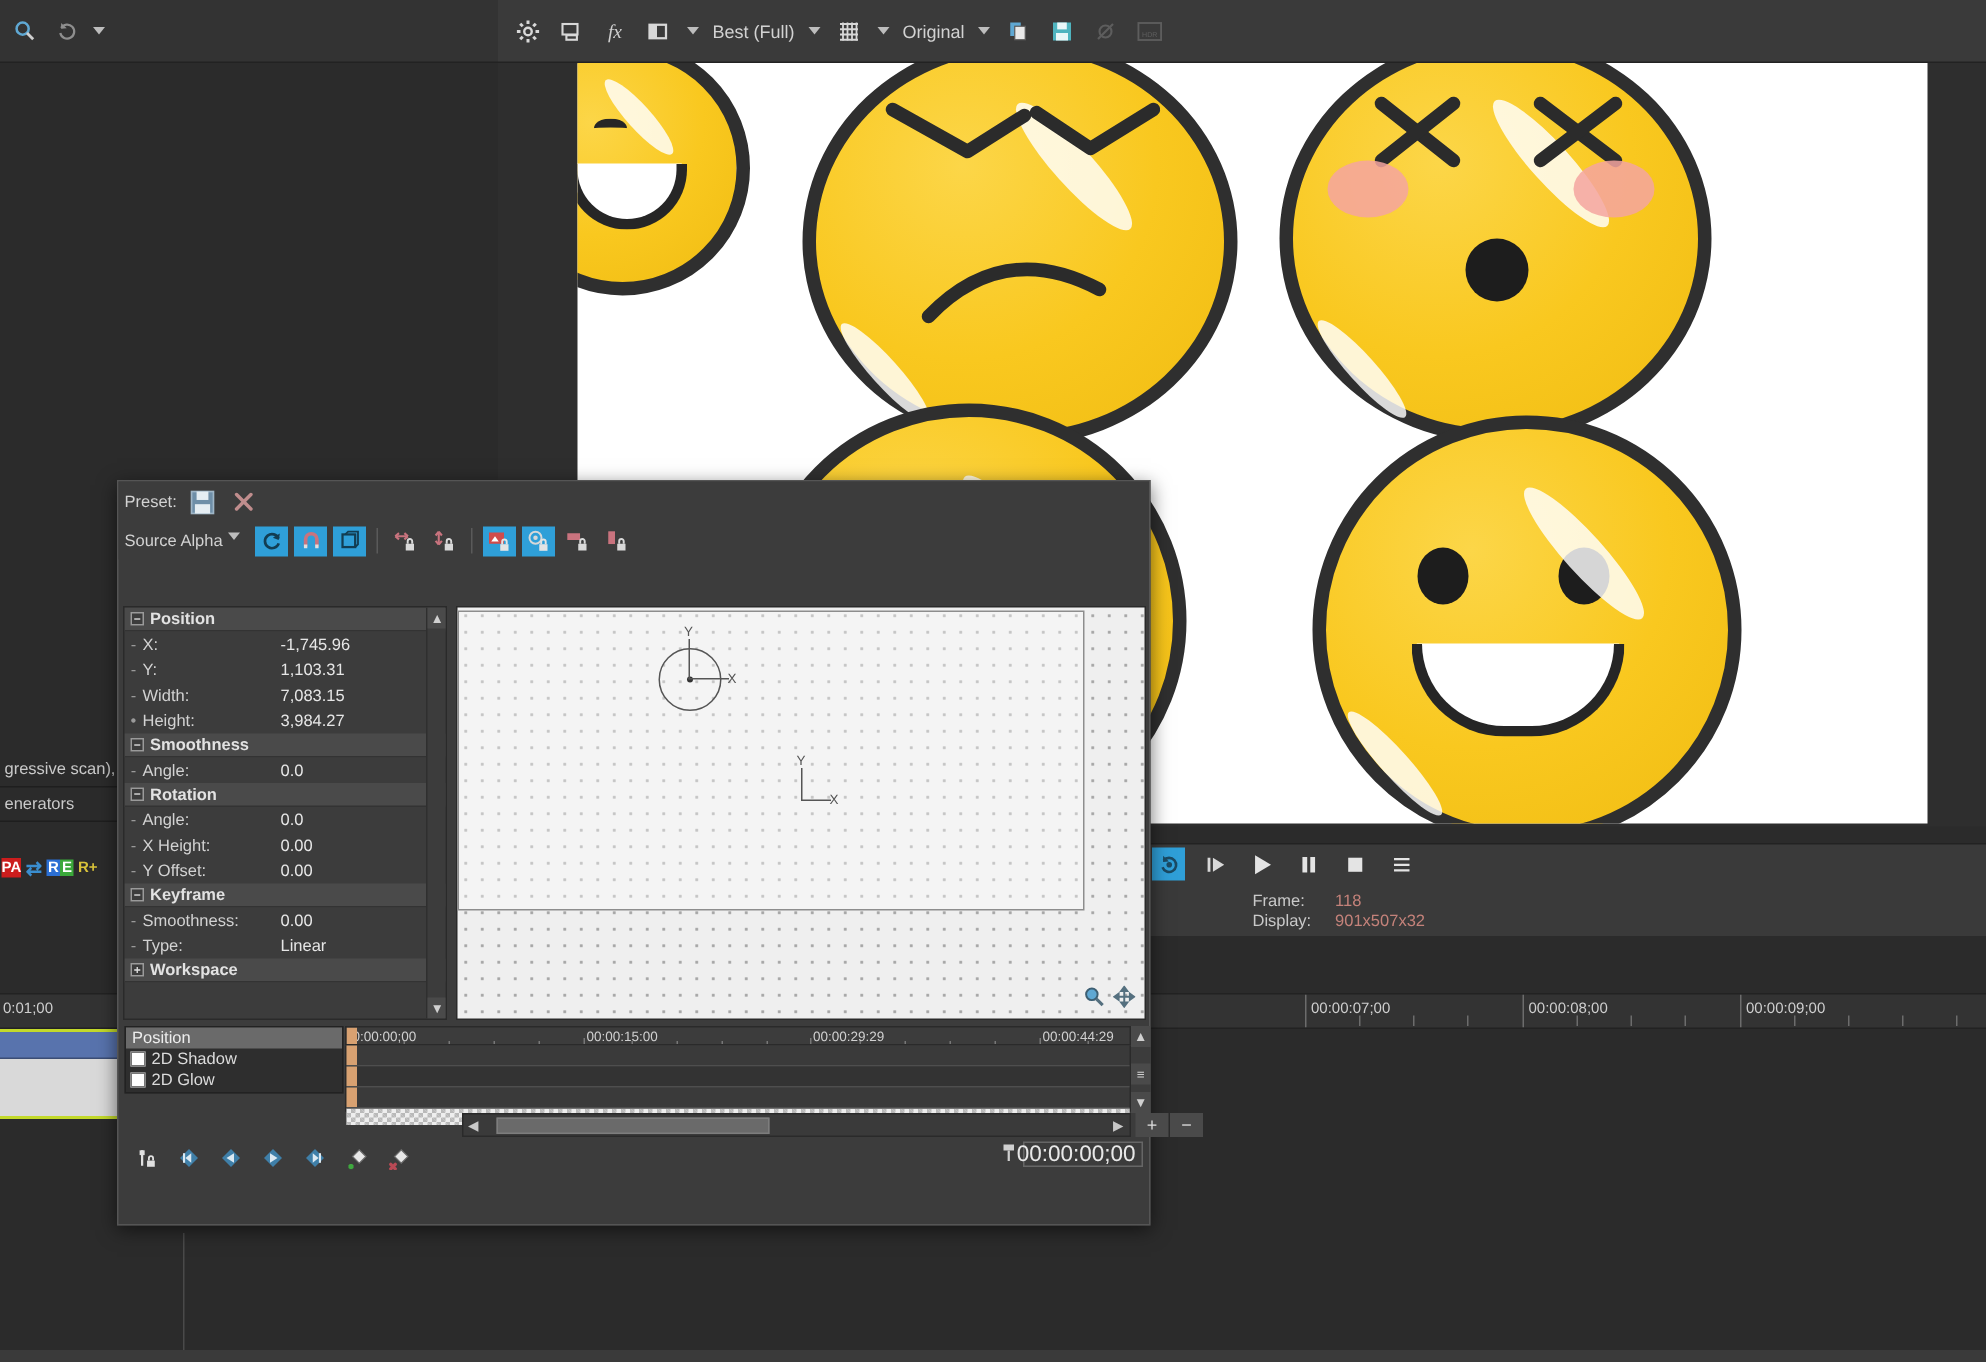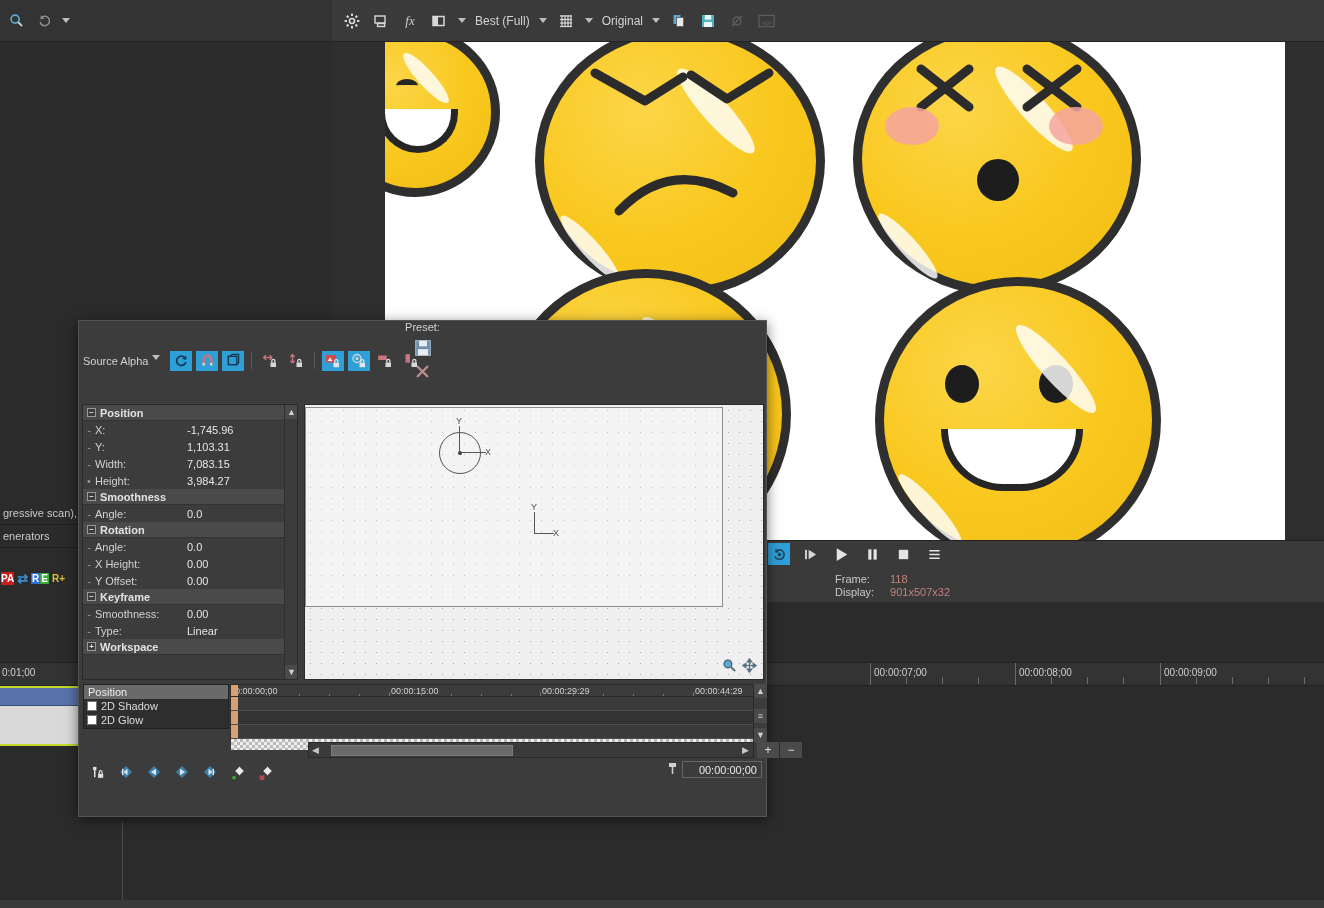--- a/index.html
+++ b/index.html
@@ -55,21 +55,21 @@
     background:radial-gradient(circle at 36% 30%, #fcd648 0%, #f9c81f 52%, #f0bc12 100%);
     border:9px solid #2f2f2f;
   }
   .s-shine { position:absolute; background:rgba(255,255,255,.82); border-radius:50%;
              transform:rotate(-42deg); }
   .eye { position:absolute; background:#1d1d1d; border-radius:50%; }
   .mouth-open { position:absolute; background:#ffffff; border:7px solid #262626;
                 border-top:0; border-radius:0 0 100px 100px; }
 
   
-  .transport { position:absolute; left:332px; top:540px; width:992px; height:62px;
+  .transport { position:absolute; left:332px; top:562px; width:992px; height:62px;
                background:#3a3a3a; border-top:1px solid #222; }
   .tp-btns { position:absolute; left:436px; top:2px; display:flex; align-items:center; gap:9px; }
   .tp-btn { width:22px;height:22px; display:flex;align-items:center;justify-content:center;
             color:#d8d8d8; cursor:pointer; }
   .tp-btn.active { background:#2f9fd8; }
   .stat { position:absolute; left:503px; top:32px; font-size:11px; line-height:13px; }
   .stat-lbl { color:#c9c9c9; display:inline-block; width:52px; }
   .stat-val { color:#c4827a; }
 
   
@@ -88,21 +88,21 @@
   .tl-footer { position:absolute; left:0; top:214px; width:1324px; height:8px; background:#3a3a3a; }
 
   
   .dlg { position:absolute; left:78px; top:320px; width:689px; height:497px;
          background:#3c3c3c; border:1px solid #555; box-shadow:0 3px 12px rgba(0,0,0,.55); }
   .dlg-title { height:27px; background:#f2f2f2; color:#4a4a4a; font-size:12px;
                display:flex; align-items:center; padding-left:9px; position:relative; }
   .dlg-grip { position:absolute; right:5px; top:4px; width:18px; height:18px;
               background:#d9d9d9; border:1px solid #c0c0c0; }
   .preset-row { height:27px; background:#3c3c3c; display:flex; align-items:center;
-                padding:0 4px; gap:6px;flex-direction:column; }
+                padding:0 4px; gap:6px; }
   .preset-lbl { color:#d2d2d2; font-size:11px; }
   .preset-sel { flex:1; height:19px; background:#ffffff; border:1px solid #888;
                 color:#222; font-size:11px; display:flex; align-items:center;
                 padding-left:5px; position:relative; cursor:pointer; }
   .preset-sel .arw { position:absolute; right:5px; top:7px; width:0;height:0;
                      border-left:4px solid transparent;border-right:4px solid transparent;
                      border-top:5px solid #444; }
   .dbtn { width:22px;height:22px;display:flex;align-items:center;justify-content:center; cursor:pointer; }
 
   .dlg-toolbar { height:25px; background:#3c3c3c; display:flex; align-items:center;
@@ -174,21 +174,21 @@
   .kf-hsb { position:absolute; left:226px; top:338px; width:446px; height:16px;
             background:#3a3a3a; border:1px solid #2a2a2a; display:flex; align-items:center; }
   .hsb-thumb { position:absolute; left:22px; top:2px; width:182px; height:11px;
                background:#6a6a6a; border:1px solid #7d7d7d; }
   .zbtn { position:absolute; top:338px; width:22px; height:16px; background:#4a4a4a;
           color:#ddd; font-size:12px; display:flex; align-items:center; justify-content:center;
           cursor:pointer; }
   .kf-toolbar { position:absolute; left:148px; top:356px; width:537px; height:24px;
                 display:flex; align-items:center; gap:6px; padding-left:5px; }
   .tcbox { position:absolute; right:3px; top:357px; width:80px; height:17px;
-           background:#3c3c3c; border:1px solid #666; color:#e8e8e8; font-size:11px;
+           background:#3c3c3c; border:1px solid #666; color:#e8e8e8; font-size:15px;
            display:flex; align-items:center; justify-content:flex-end; padding-right:4px;margin-left:28px; }
   .tcpin { position:absolute; right:87px; top:358px; color:#d0d0d0; font-size:11px; }
 </style>
 </head>
 <body>
 
 <div class="topbar-left">
   <div class="ticon">
     <svg width="15" height="15" viewBox="0 0 16 16">
         <circle cx="6.5" cy="6.5" r="4.3" fill="none" stroke="#5fa8d3" stroke-width="1.8"></circle>

